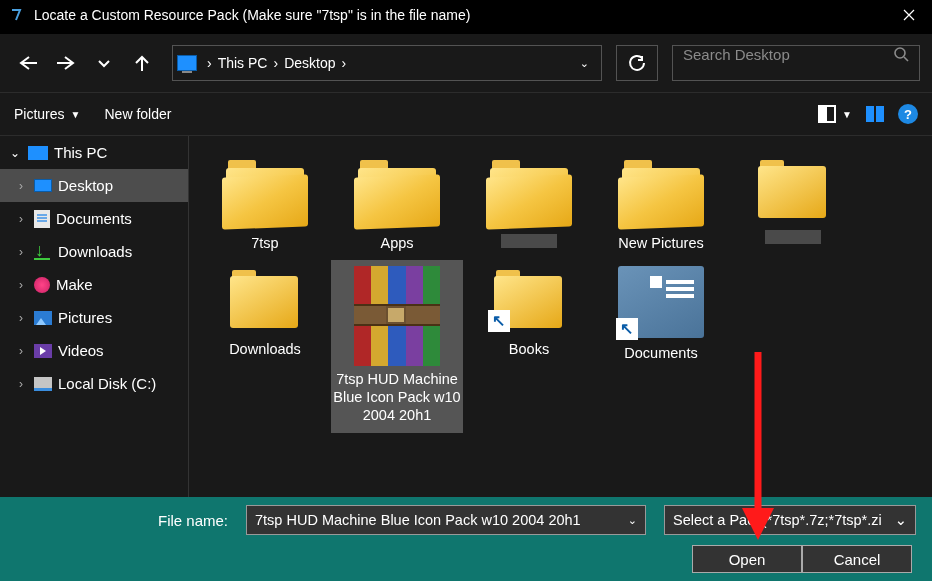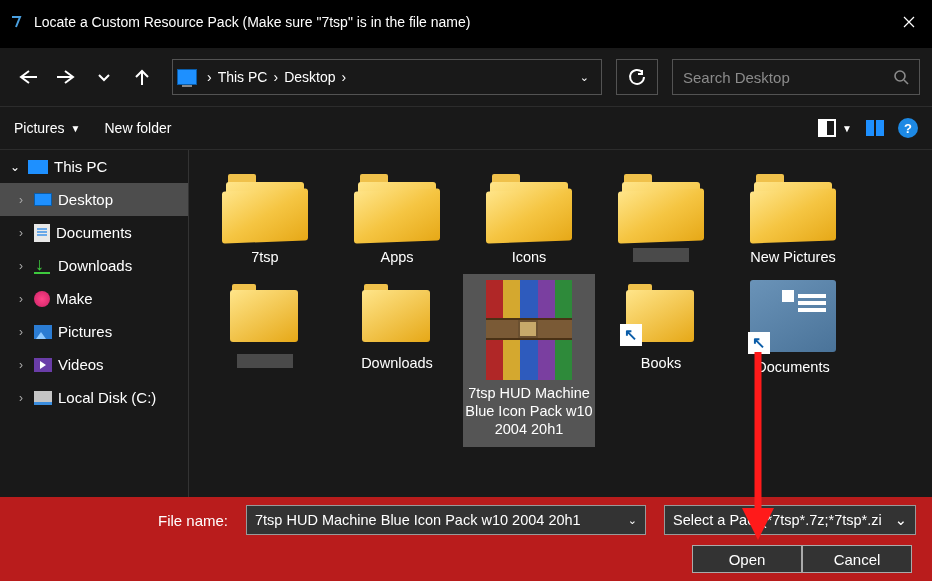--- a/index.html
+++ b/index.html
@@ -1,36 +1,36 @@
 <!DOCTYPE html>
 <html><head>
 <meta charset="utf-8">
 <style>
 * { box-sizing: border-box; margin: 0; padding: 0; font-family: "Segoe UI", Arial, sans-serif; }
 body { background: #1a1a1a; width: 932px; height: 581px; overflow: hidden; color: #fff; font-size: 14px; position: relative; }
 
 
-.titlebar { height: 48px; background: #000; display: flex; align-items: center; padding: 0 0 5px 8px; }
+.titlebar { height: 34px; background: #000; display: flex; align-items: center; padding: 0 0 5px 8px; }
 .titlebar .app-icon { width: 16px; height: 16px; margin-right: 10px; display: flex; align-items: center; justify-content: center; }
 .titlebar .title { font-size: 14px; color: #fff; flex: 1; }
 .titlebar .close { width: 46px; height: 30px; display: flex; align-items: center; justify-content: center; cursor: default; }
 .titlebar .close svg { stroke: #fff; }
 
 
 .navrow { height: 58px; background: #191919; display: flex; align-items: center; padding: 0 12px; gap: 6px; }
 .nav-btn { width: 32px; height: 32px; display:flex; align-items:center; justify-content:center; border-radius:2px; }
 .nav-btn svg { stroke: #fff; fill:none; }
 .address { flex: 1; height: 36px; background: #191919; border: 1px solid #535353; display: flex; align-items: center; padding: 0 4px; margin: 0 8px; }
 .address .pc-icon { width:20px; height:16px; background:#1e90ff; margin-right:6px; border:1px solid #0a5ca8; position:relative;}
 .address .pc-icon::after{content:"";position:absolute;bottom:-3px;left:4px;width:10px;height:2px;background:#888;}
 .address .crumb { color:#fff; padding:0 2px; }
 .address .sep { padding:0 4px; color:#fff;}
 .address .spacer{flex:1;}
 .refresh-box { width:42px; height:36px; border:1px solid #535353; display:flex; align-items:center; justify-content:center; margin-right:8px;}
-.search-box { width:248px; height:36px; border:1px solid #535353; display:flex; align-items:center; padding:0 10px; color:#8b8b8b; }
+.search-box { width:248px; height:36px; border:1px solid #535353; display:flex; padding:0 10px; color:#8b8b8b; }
 .search-box .placeholder{flex:1; font-size:15px;}
 .search-box svg{stroke:#8b8b8b;}
 
 
 .toolbar { height: 44px; border-top:1px solid #2c2c2c; border-bottom:1px solid #2c2c2c; background:#191919; display:flex; align-items:center; padding:0 14px; gap:24px;}
 .toolbar .org { display:flex; align-items:center; gap:6px;}
 .toolbar .right{margin-left:auto; display:flex; align-items:center; gap:14px;}
 .view-sq{width:18px;height:18px;border:2px solid #fff; background:linear-gradient(to right,#fff 50%,transparent 50%);}
 .view-two{display:flex;gap:2px;}
 .view-two span{width:8px;height:16px;background:#1e90ff;}
@@ -74,21 +74,21 @@
 .rar-icon .belt{position:absolute;top:38px;left:0;right:0;height:22px;background:#7a5a36;border-top:2px solid #4a3115;border-bottom:2px solid #4a3115;}
 .rar-icon .buckle{position:absolute;top:40px;left:32px;width:20px;height:18px;background:#c7a96a;border:2px solid #6b5030;}
 .shortcut{position:absolute;bottom:-2px;left:-2px;width:22px;height:22px;background:#fff;display:flex;align-items:center;justify-content:center;}
 .shortcut::after{content:"↗";color:#0a5ca8;font-size:16px;font-weight:bold;transform:scaleX(-1);}
 .doclib-icon{width:86px;height:72px;background:linear-gradient(150deg,#6a93b8,#4a7399);border-radius:3px;position:relative;margin-bottom:6px;}
 .doclib-icon::before{content:"";position:absolute;top:14px;right:10px;width:28px;height:4px;background:#fff;box-shadow:0 7px 0 #fff,0 14px 0 #fff;}
 .doclib-icon::after{content:"";position:absolute;top:10px;right:42px;width:12px;height:12px;background:#fff;}
 .redact{background:#4a4a4a;width:56px;height:14px;display:inline-block;}
 
 
-.bottom{position:absolute;bottom:0;left:0;right:0;height:84px;background:#b91c1c;display:flex;flex-direction:column;padding:8px 16px 10px;gap:10px;}
+.bottom{position:absolute;bottom:0;left:0;right:0;height:84px;background:#0f766e;display:flex;flex-direction:column;padding:8px 16px 10px;gap:10px;}
 .b-row1{display:flex;align-items:center;gap:10px;}
 .b-row1 .lbl{width:220px;text-align:right;padding-right:8px;font-size:15px;}
 .fn-field{flex:1;max-width:437px;height:30px;border:1px solid #999;background:#333;display:flex;align-items:center;padding:0 8px;font-size:14.5px;}
 .fn-field .val{flex:1;white-space:nowrap;overflow:hidden;}
 .fn-field .dd{font-size:11px;}
 .filter{width:252px;margin-left:8px;height:30px;border:1px solid #999;background:#333;display:flex;align-items:center;padding:0 8px;font-size:14.5px;}
 .filter .val{flex:1;white-space:nowrap;overflow:hidden;}
 .b-row2{display:flex;justify-content:flex-end;padding-right:4px;}
 .btn{width:110px;height:28px;border:1px solid #aaa;background:#333;display:flex;align-items:center;justify-content:center;font-size:15px;}
 
@@ -238,28 +238,20 @@
             <div class="front"></div>
           </div>
           <span>Apps</span>
         </div>
         <div class="file-item">
           <div class="folder-icon">
             <div class="tab"></div>
             <div class="body"></div>
             <div class="front"></div>
           </div>
-          <span>Icons</span>
-        </div>
-        <div class="file-item">
-          <div class="folder-icon">
-            <div class="tab"></div>
-            <div class="body"></div>
-            <div class="front"></div>
-          </div>
           <span class="redact"></span>
         </div>
         <div class="file-item">
           <div class="folder-icon">
             <div class="tab"></div>
             <div class="body"></div>
             <div class="front"></div>
           </div>
           <span>New Pictures</span>
         </div>

